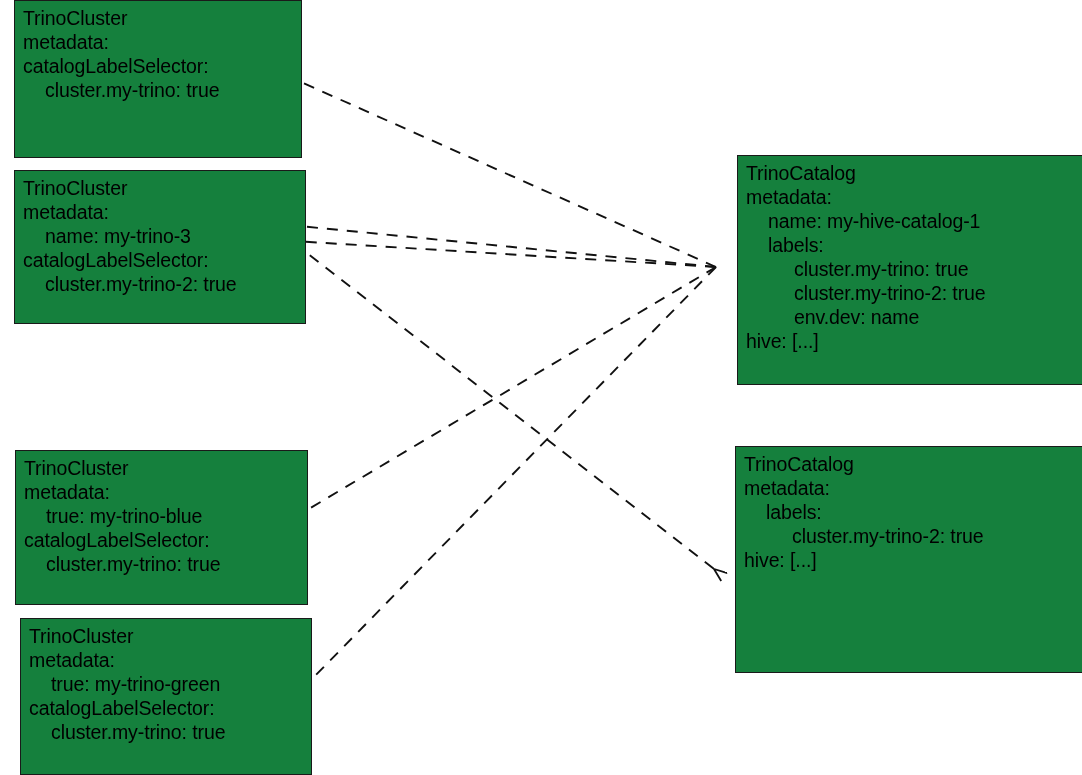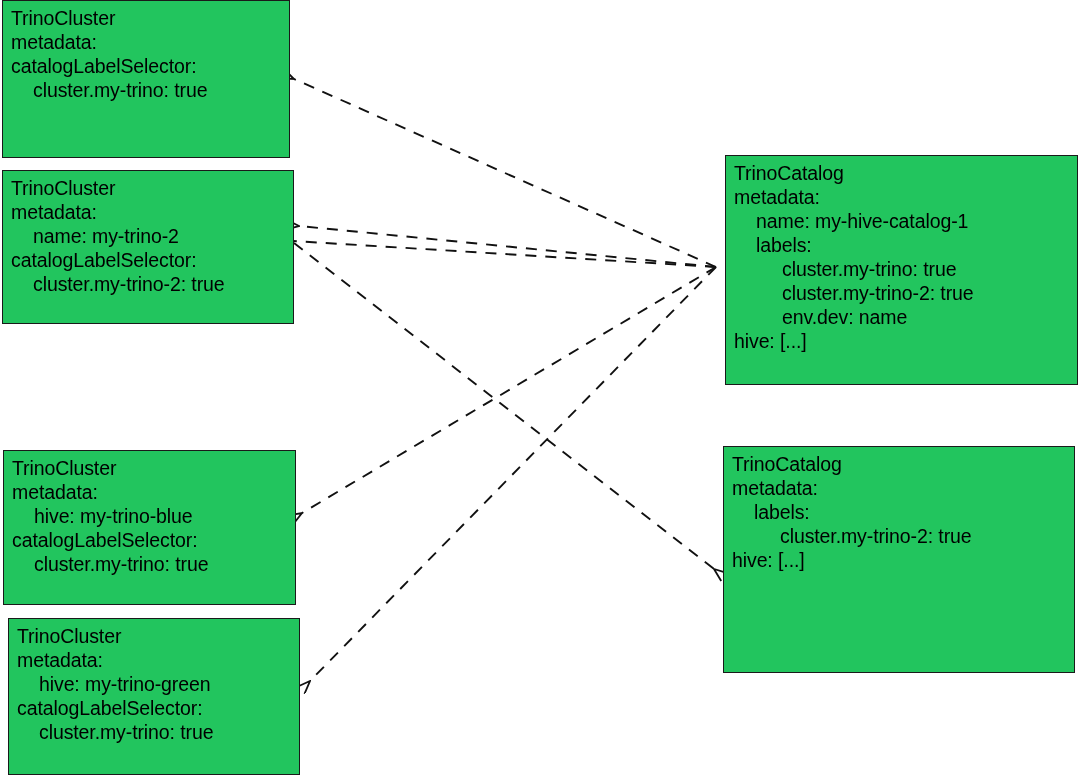--- a/index.html
+++ b/index.html
@@ -19,24 +19,25 @@
     position: absolute;
     left: 0;
     top: 0;
     width: 1082px;
     height: 775px;
     pointer-events: none;
   }
   .node {
     position: absolute;
     box-sizing: border-box;
-    background: #22c55e;
+    background: #15803d;
     border: 1.6px solid #1a1a1a;
     padding: 5px 0 0 8px;
     z-index: 2;
+    margin-left: 12px;
   }
   .line {
     font-size: 19.5px;
     line-height: 24px;
     color: #000000;
     white-space: pre;
     letter-spacing: -0.1px;
   }
   .indent1 { padding-left: 22px; }
   .indent2 { padding-left: 48px; }
@@ -66,37 +67,37 @@
   <div class="node" style="left:2px; top:0px; width:288px; height:158px;">
     <div class="line">TrinoCluster</div>
     <div class="line">metadata:</div>
     <div class="line">catalogLabelSelector:</div>
     <div class="line indent1">cluster.my-trino: true</div>
   </div>
 
   <div class="node" style="left:2px; top:170px; width:292px; height:154px;">
     <div class="line">TrinoCluster</div>
     <div class="line">metadata:</div>
-    <div class="line indent1">name: my-trino-2</div>
+    <div class="line indent1">name: my-trino-3</div>
     <div class="line">catalogLabelSelector:</div>
     <div class="line indent1">cluster.my-trino-2: true</div>
   </div>
 
   <div class="node" style="left:3px; top:450px; width:293px; height:155px;">
     <div class="line">TrinoCluster</div>
     <div class="line">metadata:</div>
-    <div class="line indent1">hive: my-trino-blue</div>
+    <div class="line indent1">true: my-trino-blue</div>
     <div class="line">catalogLabelSelector:</div>
     <div class="line indent1">cluster.my-trino: true</div>
   </div>
 
   <div class="node" style="left:8px; top:618px; width:292px; height:157px;">
     <div class="line">TrinoCluster</div>
     <div class="line">metadata:</div>
-    <div class="line indent1">hive: my-trino-green</div>
+    <div class="line indent1">true: my-trino-green</div>
     <div class="line">catalogLabelSelector:</div>
     <div class="line indent1">cluster.my-trino: true</div>
   </div>
 
   <div class="node" style="left:725px; top:155px; width:353px; height:230px;">
     <div class="line">TrinoCatalog</div>
     <div class="line">metadata:</div>
     <div class="line indent1">name: my-hive-catalog-1</div>
     <div class="line indent1">labels:</div>
     <div class="line indent2">cluster.my-trino: true</div>

